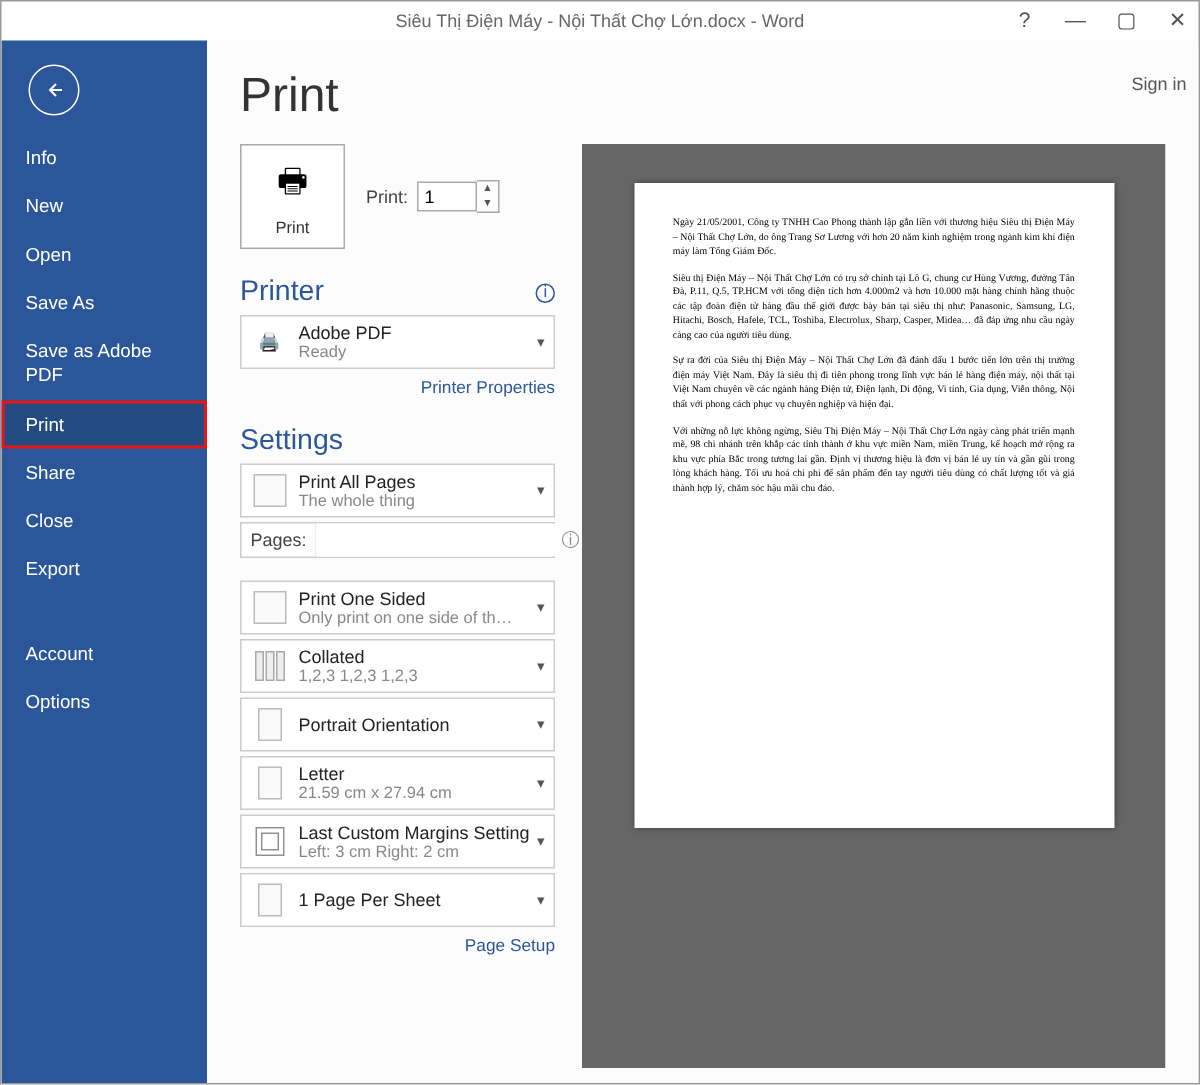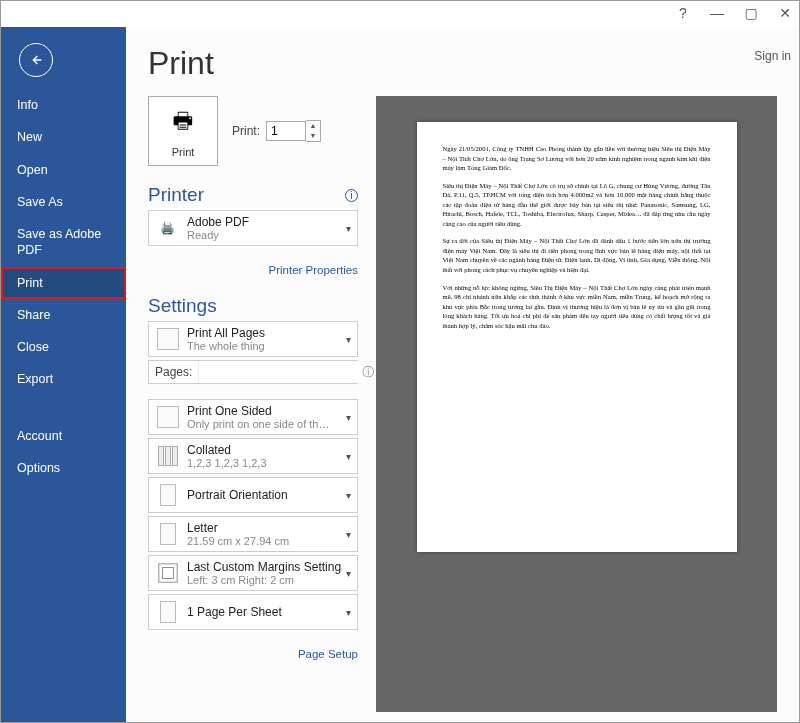--- a/index.html
+++ b/index.html
@@ -3,21 +3,21 @@
 <meta charset="utf-8">
 <style>
   * { box-sizing: border-box; margin: 0; padding: 0; }
   body { font-family: "Segoe UI", Arial, sans-serif; font-size: 12px; background: #fff; width: 800px; height: 723px; overflow: hidden; border: 1px solid #999; position: relative; }
   .titlebar { height: 26px; display: flex; align-items: center; justify-content: center; position: relative; }
   .titlebar .title { color: #666; font-size: 12px; }
   .titlebar .winbtns { position: absolute; right: 4px; top: 4px; display: flex; gap: 14px; align-items: center; color: #555; }
   .titlebar .winbtn { width: 20px; text-align: center; font-size: 14px; cursor: pointer; }
   .signin { position: absolute; right: 8px; top: 48px; font-size: 12px; color: #555; cursor: pointer; }
   .container { display: flex; height: calc(100% - 26px); }
-  .sidebar { width: 125px; background: #2b579a; color: #fff; display: flex; flex-direction: column; }
+  .sidebar { width: 137px; background: #2b579a; color: #fff; display: flex; flex-direction: column; }
   .backbtn { width: 34px; height: 34px; border: 1.5px solid #fff; border-radius: 50%; margin: 16px 0 12px 18px; display: flex; align-items: center; justify-content: center; cursor: pointer; }
   .backbtn svg { width: 16px; height: 16px; fill: none; stroke: #fff; stroke-width: 2; }
   .sb-item { padding: 8px 16px; font-size: 12.5px; cursor: pointer; line-height: 1.3; }
   .sb-item.active { background: #244a82; }
   .sb-item.highlight { outline: 2.5px solid #e91515; outline-offset: -2px; }
   .sb-gap { height: 24px; }
   .main { flex: 1; background: #fcfcfc; padding: 18px 22px 10px 22px; overflow: hidden; display: flex; flex-direction: column; }
   .main h1 { font-weight: 300; font-size: 32px; color: #333; margin-bottom: 14px; }
   .cols { display: flex; gap: 18px; flex: 1; overflow: hidden; }
   .col-left { width: 210px; display: flex; flex-direction: column; }
@@ -32,38 +32,39 @@
   .spin .arrows { display: flex; flex-direction: column; border: 1px solid #aaa; border-left: none; }
   .spin .arrows span { width: 14px; height: 10px; font-size: 7px; line-height: 10px; text-align: center; color: #555; cursor: pointer; }
   .sec-head { color: #2b579a; font-size: 19px; font-weight: 400; margin: 18px 0 4px 0; display: flex; align-items: center; justify-content: space-between; gap: 48px; }
   .sec-head .info { font-size: 11px; border: 1px solid #2b579a; border-radius: 50%; width: 13px; height: 13px; display: flex; align-items: center; justify-content: center; color: #2b579a; cursor: pointer; }
   .dropdown { border: 1px solid #ccc; background: #fff; display: flex; align-items: center; padding: 4px 6px; cursor: pointer; margin-bottom: 3px; position: relative; }
   .dropdown .dd-icon { width: 26px; height: 26px; display: flex; align-items: center; justify-content: center; margin-right: 6px; flex-shrink: 0; color: #555; }
   .dropdown .dd-body { flex: 1; overflow: hidden; }
   .dropdown .dd-title { font-size: 12px; color: #222; white-space: nowrap; overflow: hidden; text-overflow: ellipsis; }
   .dropdown .dd-sub { font-size: 11px; color: #888; white-space: nowrap; overflow: hidden; text-overflow: ellipsis; }
   .dropdown .dd-caret { color: #555; font-size: 10px; margin-left: 4px; }
-  .link-right { text-align: right; margin: 14px 0 0 0; }
+  .link-right { text-align: right; margin: 2px 0 0 0; }
   .link-right span { color: #2b579a; font-size: 11.5px; cursor: pointer; }
   .pages-row { display: flex; align-items: center; border: 1px solid #ccc; background: #fff; margin-bottom: 15px; }
   .pages-row label { padding: 4px 6px; color: #444; font-size: 12px; border-right: 1px solid #eee; }
   .pages-row input { flex: 1; border: none; padding: 4px; font-size: 12px; outline: none; }
   .pages-row .info2 { width: 18px; text-align: center; color: #888; cursor: pointer; }
   .box-icon { width: 22px; height: 22px; border: 1px solid #bbb; background: #fafafa; }
   .collated-icon { display: flex; gap: 1px; }
   .collated-icon span { width: 6px; height: 20px; border: 1px solid #aaa; background: #eee; }
   .preview { flex: 1; background: #666; display: flex; justify-content: center; padding: 26px 18px 8px 18px; overflow: hidden; }
   .page { background: #fff; width: 320px; height: 430px; box-shadow: 0 0 4px rgba(0,0,0,.4); padding: 22px 26px; font-size: 6.6px; line-height: 1.45; color: #000; font-family: "Times New Roman", serif; }
   .page p { margin-bottom: 8px; text-align: justify; }
   svg.ic { width: 22px; height: 22px; }
 </style>
 </head>
 <body>
 
 <div class="titlebar">
+  <span class="title">Siêu Thị Điện Máy - Nội Thất Chợ Lớn.docx - Word</span>
   <div class="winbtns">
     <span class="winbtn">?</span>
     <span class="winbtn">—</span>
     <span class="winbtn">▢</span>
     <span class="winbtn">✕</span>
   </div>
 </div>
 <span class="signin">Sign in</span>
 
 <div class="container">

